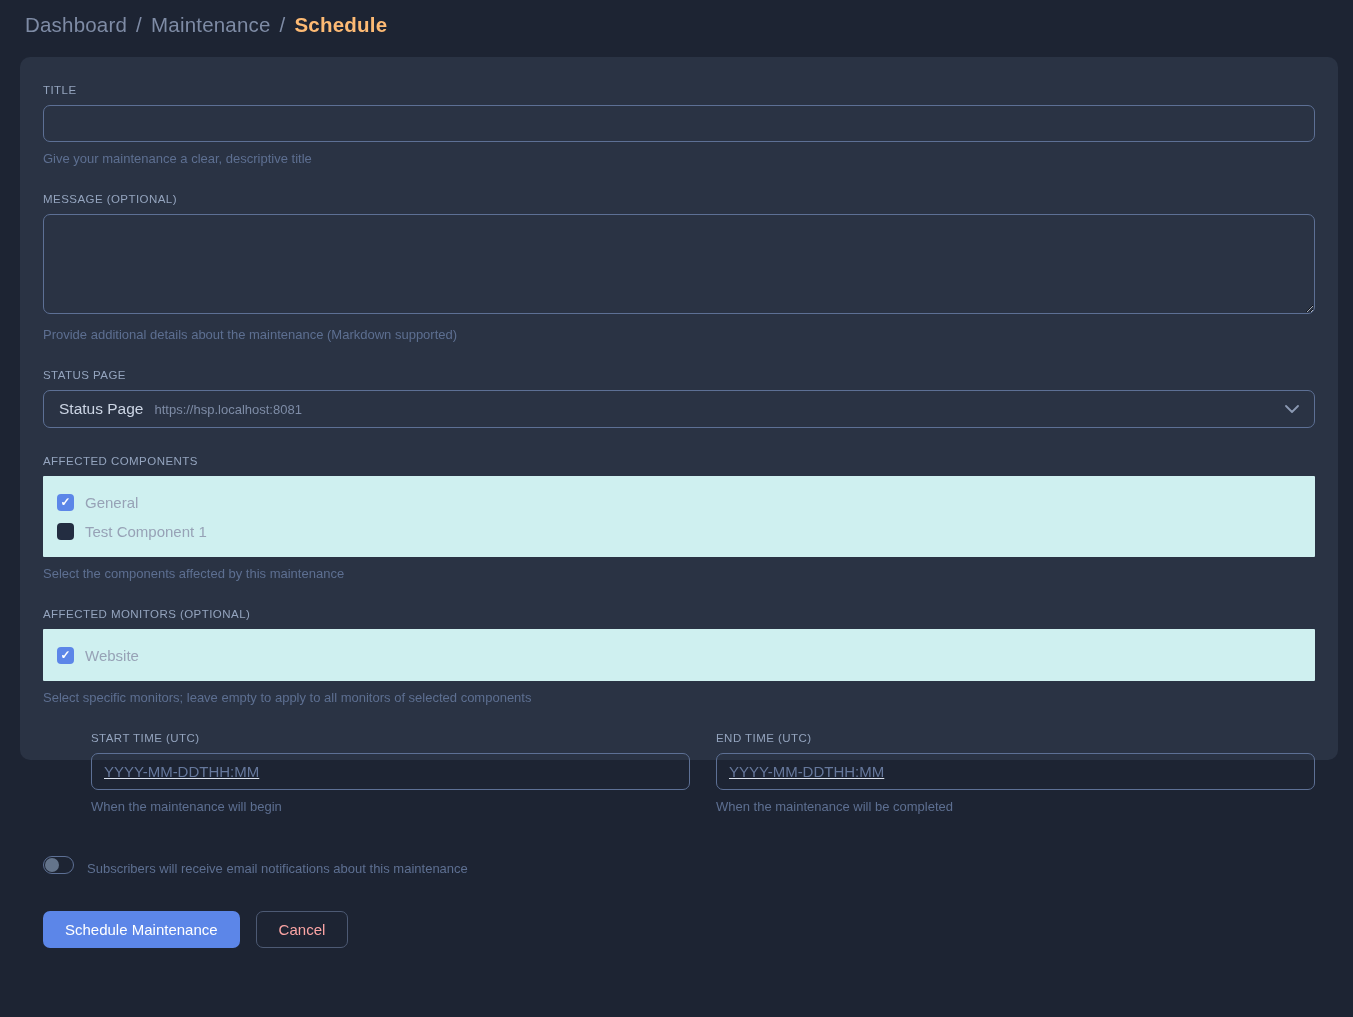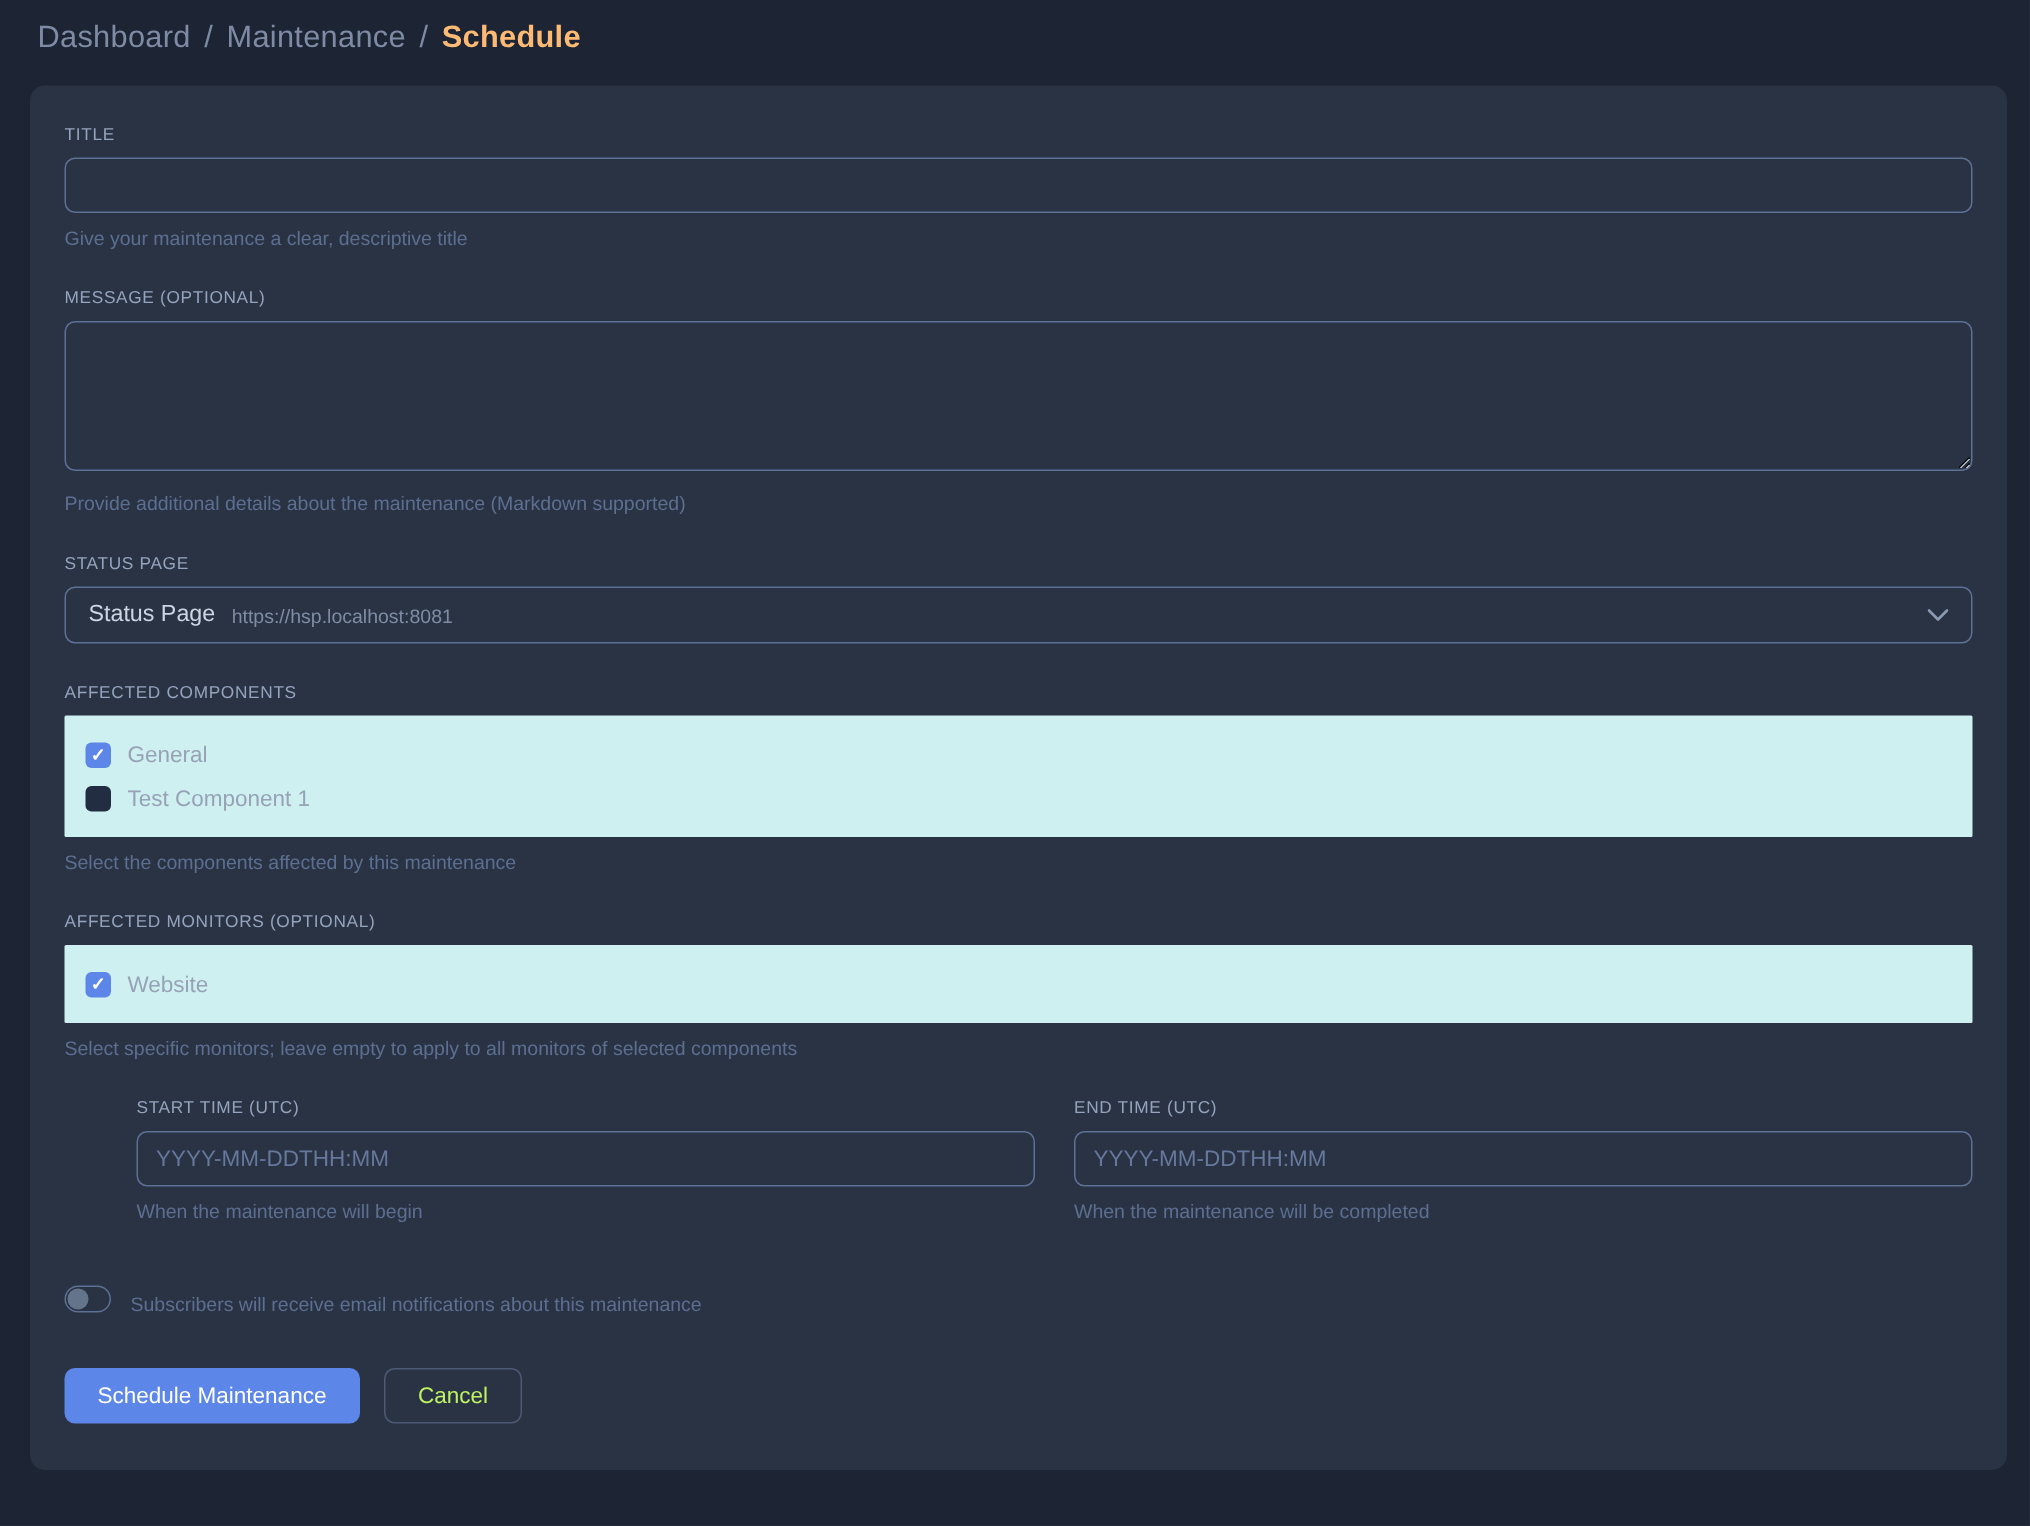--- a/index.html
+++ b/index.html
@@ -13,41 +13,42 @@
 
   
   .topbar { padding: 13px 25px 11px 25px; }
   .breadcrumb { font-size: 20.5px; letter-spacing: .2px; display: flex; align-items: center; gap: 9px; }
   .crumb { color: #7e8ba5; text-decoration: none; cursor: pointer; }
   .crumb-sep { color: #7e8ba5; }
   .crumb-current { color: #fdba74; font-weight: 700; }
 
   
   .card {
-    width: 1318px; height: 923px;
+    width: 1318px; height: 703px;
     margin-left: 20px; margin-top: 9px;
     background: var(--card-bg, #2a3344);
     border-radius: 10px;
     padding: 27px 23px 21px 23px;
   }
 
   .group { margin-bottom: 27px; }
   .field-label {
     font-size: 11.5px; color: #94a4be; letter-spacing: .45px;
     margin-bottom: 9px;
   }
   .help { font-size: 13px; color: #5d6f91; margin-top: 9px; }
 
   .text-input {
     width: 100%; height: 37px;
     background: transparent;
     border: 1px solid #5d7095; border-radius: 7px;
     color: #dbe2ee; font-size: 15px; padding: 0 12px;
     font-family: "Liberation Sans", sans-serif;
     outline: none;
+    text-decoration: underline;
   }
   .text-input::placeholder { color: #66789c; }
   textarea.text-input { height: 100px; padding: 9px 12px; resize: both; }
 
   
   .select {
     display: flex; align-items: center;
     height: 38px; border: 1px solid #5d7095; border-radius: 7px;
     padding: 0 15px; gap: 11px; cursor: pointer;
   }
@@ -91,21 +92,21 @@
   .notify-help { font-size: 13px; color: #5d6f91; margin-top: 7px; }
 
   
   .actions { display: flex; gap: 16px; margin-top: 35px; }
   .btn {
     height: 37px; border-radius: 7px; font-size: 15px;
     font-family: "Liberation Sans", sans-serif; cursor: pointer;
     display: inline-flex; align-items: center; padding: 0 22px;
   }
   .btn-primary { background: var(--accent, #5c86e8); color: #ffffff; border: none; }
-  .btn-secondary { background: transparent; color: #bef264; border: 1px solid #4d5a74; }
+  .btn-secondary { background: transparent; color: #fca5a5; border: 1px solid #4d5a74; }
 </style>
 </head>
 <body>
 
 <div class="topbar">
   <nav class="breadcrumb">
     <a class="crumb">Dashboard</a>
     <span class="crumb-sep">/</span>
     <a class="crumb">Maintenance</a>
     <span class="crumb-sep">/</span>

